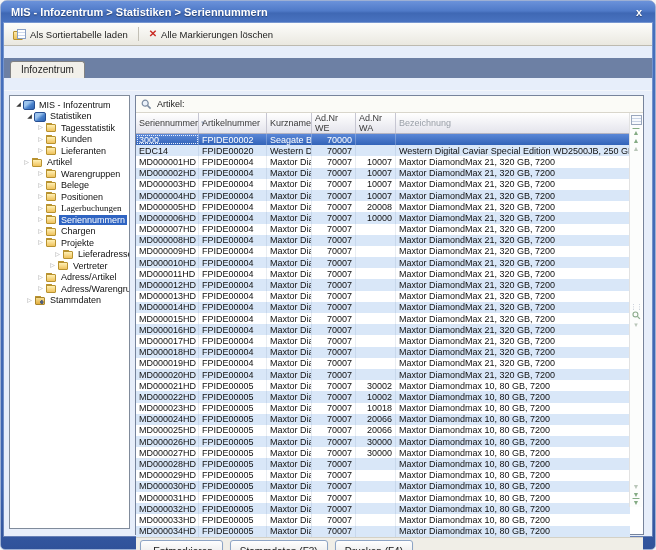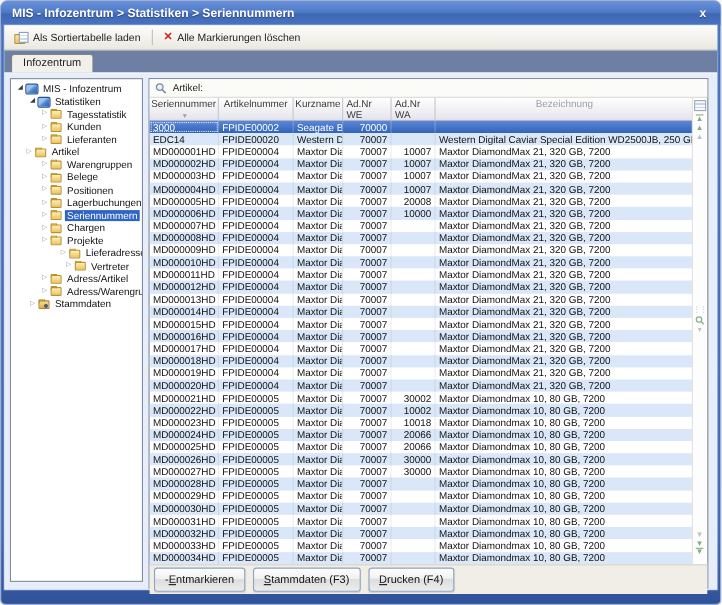--- a/index.html
+++ b/index.html
@@ -13,21 +13,21 @@
   
   .titlebar{height:22px;line-height:22px;color:#fff;font-size:11px;font-weight:bold;
     padding-left:10px;text-shadow:0 1px 1px rgba(0,0,0,.4);position:relative;
     background:linear-gradient(180deg,#6b92da 0,#4f7ac8 45%,#3f68b4 55%,#4a74c2 100%);
     border-radius:6px 6px 0 0;}
   .close-x{position:absolute;right:13px;top:0;font-size:11px;font-weight:bold;color:#fff;
     cursor:default;text-shadow:0 1px 1px rgba(0,0,0,.4);}
 
   
   .chrome{position:absolute;top:22px;left:3px;right:3px;bottom:13px;background:#e7eefa;
-    display:flex;flex-direction:column;box-shadow:0 0 0 1px rgba(255,255,255,.25);}
+    display:flex;flex-direction:column;box-shadow:0 0 0 1px rgba(255,255,255,.25);gap:12px;}
 
   .toolbar{flex:0 0 22px;display:flex;align-items:center;gap:2px;padding:0 4px;
     background:linear-gradient(#fdfdfb,#eae8e0);border-bottom:1px solid #bdbab0;}
   .tbtn{display:flex;align-items:center;gap:4px;font-size:9.5px;color:#1c1c1c;
     padding:2px 5px;border-radius:2px;}
   .tsep{width:1px;height:14px;background:#c2bfb5;margin:0 3px;}
 
   .icon-sorttable{width:13px;height:11px;position:relative;display:inline-block;}
   .icon-sorttable::before{content:"";position:absolute;left:0;bottom:0;width:8px;height:7px;
     background:linear-gradient(#ffe9a8,#eec257);border:1px solid #b8922f;border-radius:1px;}
@@ -65,21 +65,21 @@
   .tlabel.sel{background:#2f64c2;color:#fff;}
 
   
   .gridpanel{position:absolute;left:131px;top:4px;right:8px;bottom:1px;background:#fff;
     border:1px solid #76839b;display:flex;flex-direction:column;box-sizing:border-box;}
   .filterrow{flex:0 0 16px;display:flex;align-items:center;gap:5px;padding-left:5px;
     background:#fbfbf7;border-bottom:1px solid #d9d6cc;font-size:9px;color:#222;}
   .headerrow{flex:0 0 14px;display:flex;margin-right:13px;font-size:9px;color:#3a3a3a;
     background:linear-gradient(#ffffff,#e4e4ec);border-bottom:1px solid #b4b4c2;}
   .hcell{display:flex;align-items:center;justify-content:space-between;box-sizing:border-box;
-    padding:0 3px;border-right:1px solid #c6c6d2;flex-direction:column;}
+    padding:0 3px;border-right:1px solid #c6c6d2;}
   .hcell.muted{color:#9aa0a8;}
   .sortarrow{font-size:6px;color:#96a0b4;margin-left:2px;}
   .rows{flex:0 0 403px;margin-right:13px;overflow:hidden;font-size:9px;}
   .row{height:11.2px;display:flex;align-items:stretch;color:#101010;}
   .row:nth-child(even){background:#d9e7f8;}
   .row.selected{background:linear-gradient(#5a87d7,#3263b8);color:#fff;}
   .row.selected .cell.c0{outline:1px dotted #e8eefc;outline-offset:-2px;}
   .cell{display:flex;align-items:center;box-sizing:border-box;padding:0 3px;
     white-space:nowrap;overflow:hidden;border-right:1px solid rgba(110,135,170,.15);}
   .row.selected .cell{border-right-color:rgba(255,255,255,.25);}
@@ -176,21 +176,21 @@
           <div class="tree-item" style="padding-left: 26px;">
             <span class="expander collapsed">▷</span>
             <span class="ticon folder"></span>
             <span class="tlabel">Belege</span>
           </div>
           <div class="tree-item" style="padding-left: 26px;">
             <span class="expander collapsed">▷</span>
             <span class="ticon folder"></span>
             <span class="tlabel">Positionen</span>
           </div>
-          <div class="tree-item" style="padding-left: 26px;">
+          <div class="tree-item" style="padding-left: 26px; font-family: Liberation Serif, serif;">
             <span class="expander collapsed">▷</span>
             <span class="ticon folder"></span>
             <span class="tlabel">Lagerbuchungen</span>
           </div>
           <div class="tree-item" style="padding-left: 26px;">
             <span class="expander collapsed">▷</span>
             <span class="ticon folder"></span>
             <span class="tlabel sel">Seriennummern</span>
           </div>
           <div class="tree-item" style="padding-left: 26px;">
@@ -201,21 +201,21 @@
           <div class="tree-item" style="padding-left: 26px;">
             <span class="expander collapsed">▷</span>
             <span class="ticon folder"></span>
             <span class="tlabel">Projekte</span>
           </div>
           <div class="tree-item" style="padding-left: 26px; margin-left: 17px;">
             <span class="expander collapsed">▷</span>
             <span class="ticon folder"></span>
             <span class="tlabel">Lieferadressen</span>
           </div>
-          <div class="tree-item" style="padding-left: 38px; justify-content: center;">
+          <div class="tree-item" style="padding-left: 38px;">
             <span class="expander collapsed">▷</span>
             <span class="ticon folder"></span>
             <span class="tlabel">Vertreter</span>
           </div>
           <div class="tree-item" style="padding-left: 26px;">
             <span class="expander collapsed">▷</span>
             <span class="ticon folder"></span>
             <span class="tlabel">Adress/Artikel</span>
           </div>
           <div class="tree-item" style="padding-left: 26px;">

